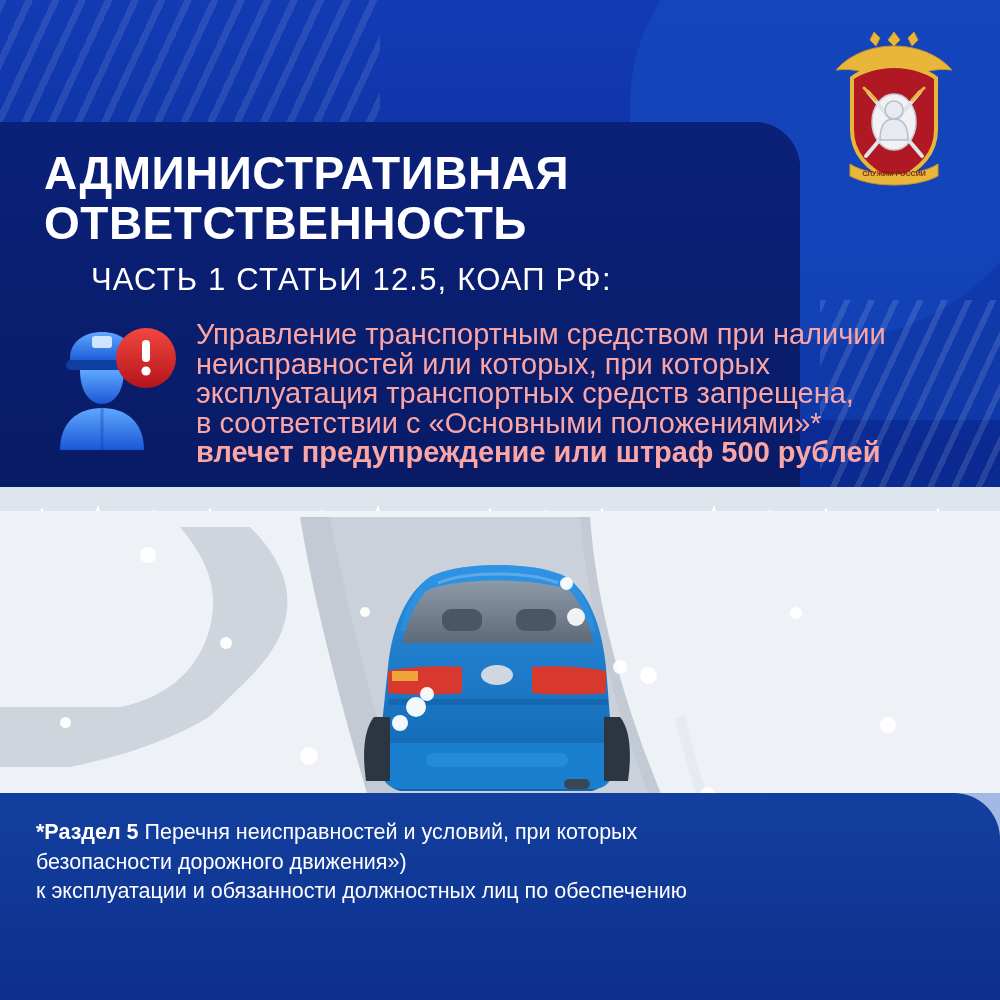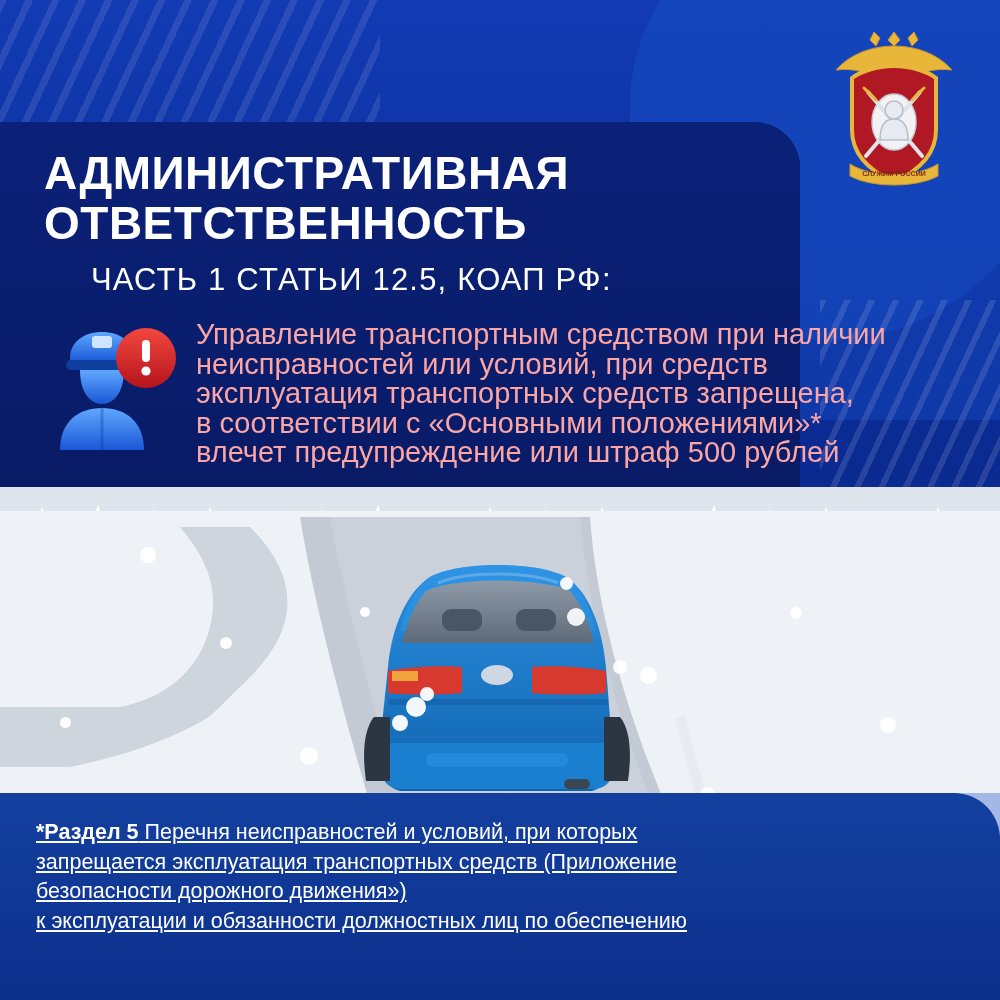--- a/index.html
+++ b/index.html
@@ -136,21 +136,21 @@
   
   .law-text {
     position: absolute;
     left: 196px; top: 320px;
     width: 700px;
     color: #fca5a5;
     font-size: 29px;
     line-height: 29.5px;
   }
   .law-text .bold {
-    font-weight: normal;
+    font-weight: bold;
   }
 
   
   .scene {
     position: absolute;
     left: 0; top: 487px;
     width: 1000px; height: 513px;
     background: #e9edf2;
     overflow: hidden;
   }
@@ -202,21 +202,20 @@
     opacity: 0.35;
     border-radius: 46px 0 0 0;
   }
   .footnote-text {
     position: absolute;
     left: 36px; top: 818px;
     width: 900px;
     color: #ffffff;
     font-size: 21.5px;
     line-height: 29.5px;
-    text-decoration: underline;
   }
   .footnote-text .bold { font-weight: bold; }
 </style>
 </head>
 <body>
 
 <div id="poster">
 
   <div class="top-band">
     <div class="bg-darkblue"></div>
@@ -290,21 +289,21 @@
       <path d="M54 90 L54 132" stroke="#0f3f9e" stroke-width="3" opacity="0.35"></path>
 
       <circle cx="98" cy="40" r="30" fill="url(#gAlert)"></circle>
       <rect x="94" y="22" width="8" height="22" rx="4" fill="#ffffff"></rect>
       <circle cx="98" cy="53" r="4.6" fill="#ffffff"></circle>
     </svg>
   </div>
 
   <div class="law-text">
     <div>Управление транспортным средством при наличии</div>
-    <div>неисправностей или условий, при средств</div>
+    <div>неисправностей или которых, при которых</div>
     <div>эксплуатация транспортных средств запрещена,</div>
     <div>в соответствии с «Основными положениями»*</div>
     <div class="bold">влечет предупреждение или штраф 500 рублей</div>
   </div>
 
   <div class="scene">
     <div class="sky-strip"></div>
 
     <svg class="treeline" viewBox="0 0 1000 70" preserveAspectRatio="none">
       <rect x="0" y="0" width="1000" height="70" fill="#dfe5ec"></rect>
@@ -397,18 +396,17 @@
     <div class="snowflake" style="left:480px; top:330px; width:12px; height:12px;"></div>
     <div class="snowflake" style="left:360px; top:120px; width:10px; height:10px;"></div>
   </div>
 
   <div class="footnote-accent"></div>
   <div class="footnote-panel"></div>
   <div class="footnote-text">
     <div>
       <span class="bold">*Раздел 5</span><span> Перечня неисправностей и условий, при которых</span>
     </div>
-    <div>запрещается эксплуатация транспортных средств (Приложение</div>
     <div>безопасности дорожного движения»)</div>
     <div>к эксплуатации и обязанности должностных лиц по обеспечению</div>
   </div>
 
 </div>
 
 </body></html>

